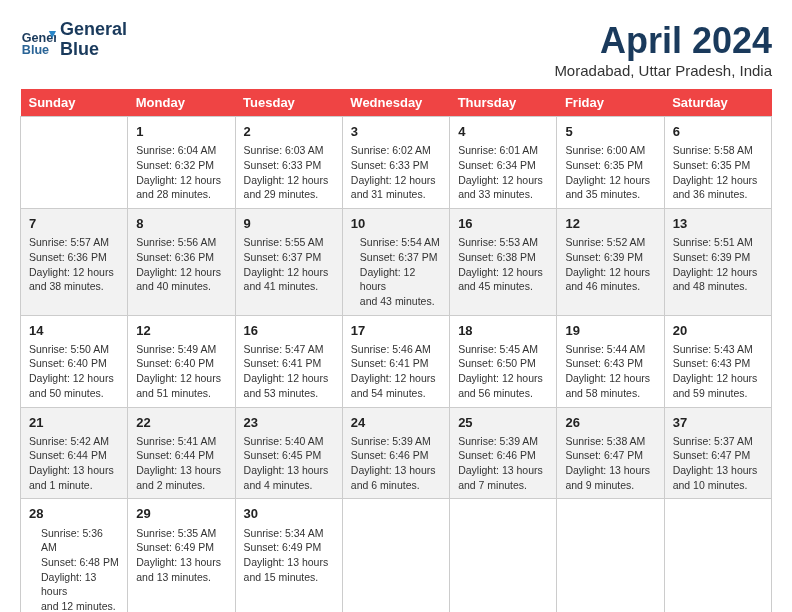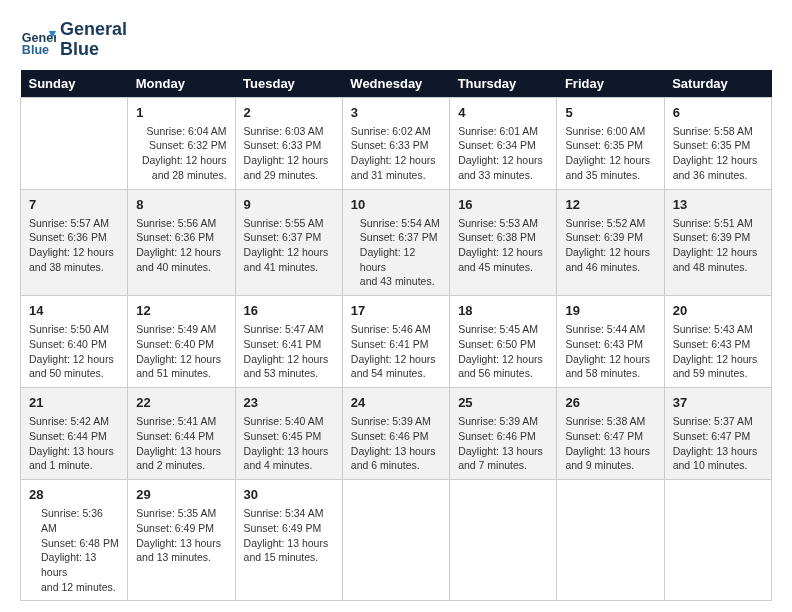--- a/index.html
+++ b/index.html
@@ -42,21 +42,21 @@
     .location {
       font-size: 15px;
       color: #333;
     }
     table {
       width: 100%;
       border-collapse: collapse;
       font-size: 11px;
     }
     thead tr th {
-      background-color: #0f172a;
+      background-color: #ef4444;
       color: #fff;
       padding: 6px 8px;
       text-align: left;
       font-size: 13px;
       font-weight: bold;
     }
     tbody tr td {
       border: 1px solid #ccc;
       vertical-align: top;
       padding: 6px 8px;
@@ -96,40 +96,44 @@
     <svg class="logo-icon" viewBox="0 0 40 40" xmlns="http://www.w3.org/2000/svg">
       <text x="2" y="22" font-size="14" font-weight="bold" fill="#1a3a5c">General</text>
       <text x="2" y="36" font-size="14" font-weight="bold" fill="#2a6496">Blue</text>
       <polygon points="32,10 40,10 36,18" fill="#2a86c8"></polygon>
     </svg>
     <div class="logo-text">
       <span>General</span><br>
       <span>Blue</span>
     </div>
   </div>
+  <div class="title-block">
+    <div class="month-year">April 2024</div>
+    <div class="location">Moradabad, Uttar Pradesh, India</div>
+  </div>
 </div>
 
 <table>
   <thead>
     <tr>
     <th>Sunday</th>
         <th>Monday</th>
         <th>Tuesday</th>
         <th>Wednesday</th>
         <th>Thursday</th>
         <th>Friday</th>
         <th>Saturday</th>
       </tr>
   </thead>
   <tbody id="calendar-body">
   <tr>
         <td class="empty"></td>
         <td>
           <span class="day-num">1</span>
-          <div class="day-info" style="white-space: pre-line; text-align: right;">Sunrise: 6:04 AM
+          <div class="day-info" style="white-space: pre-line;">Sunrise: 6:04 AM
 Sunset: 6:32 PM
 Daylight: 12 hours
 and 28 minutes.</div>
         </td>
         <td>
           <span class="day-num">2</span>
           <div class="day-info" style="white-space: pre-line;">Sunrise: 6:03 AM
 Sunset: 6:33 PM
 Daylight: 12 hours
 and 29 minutes.</div>

